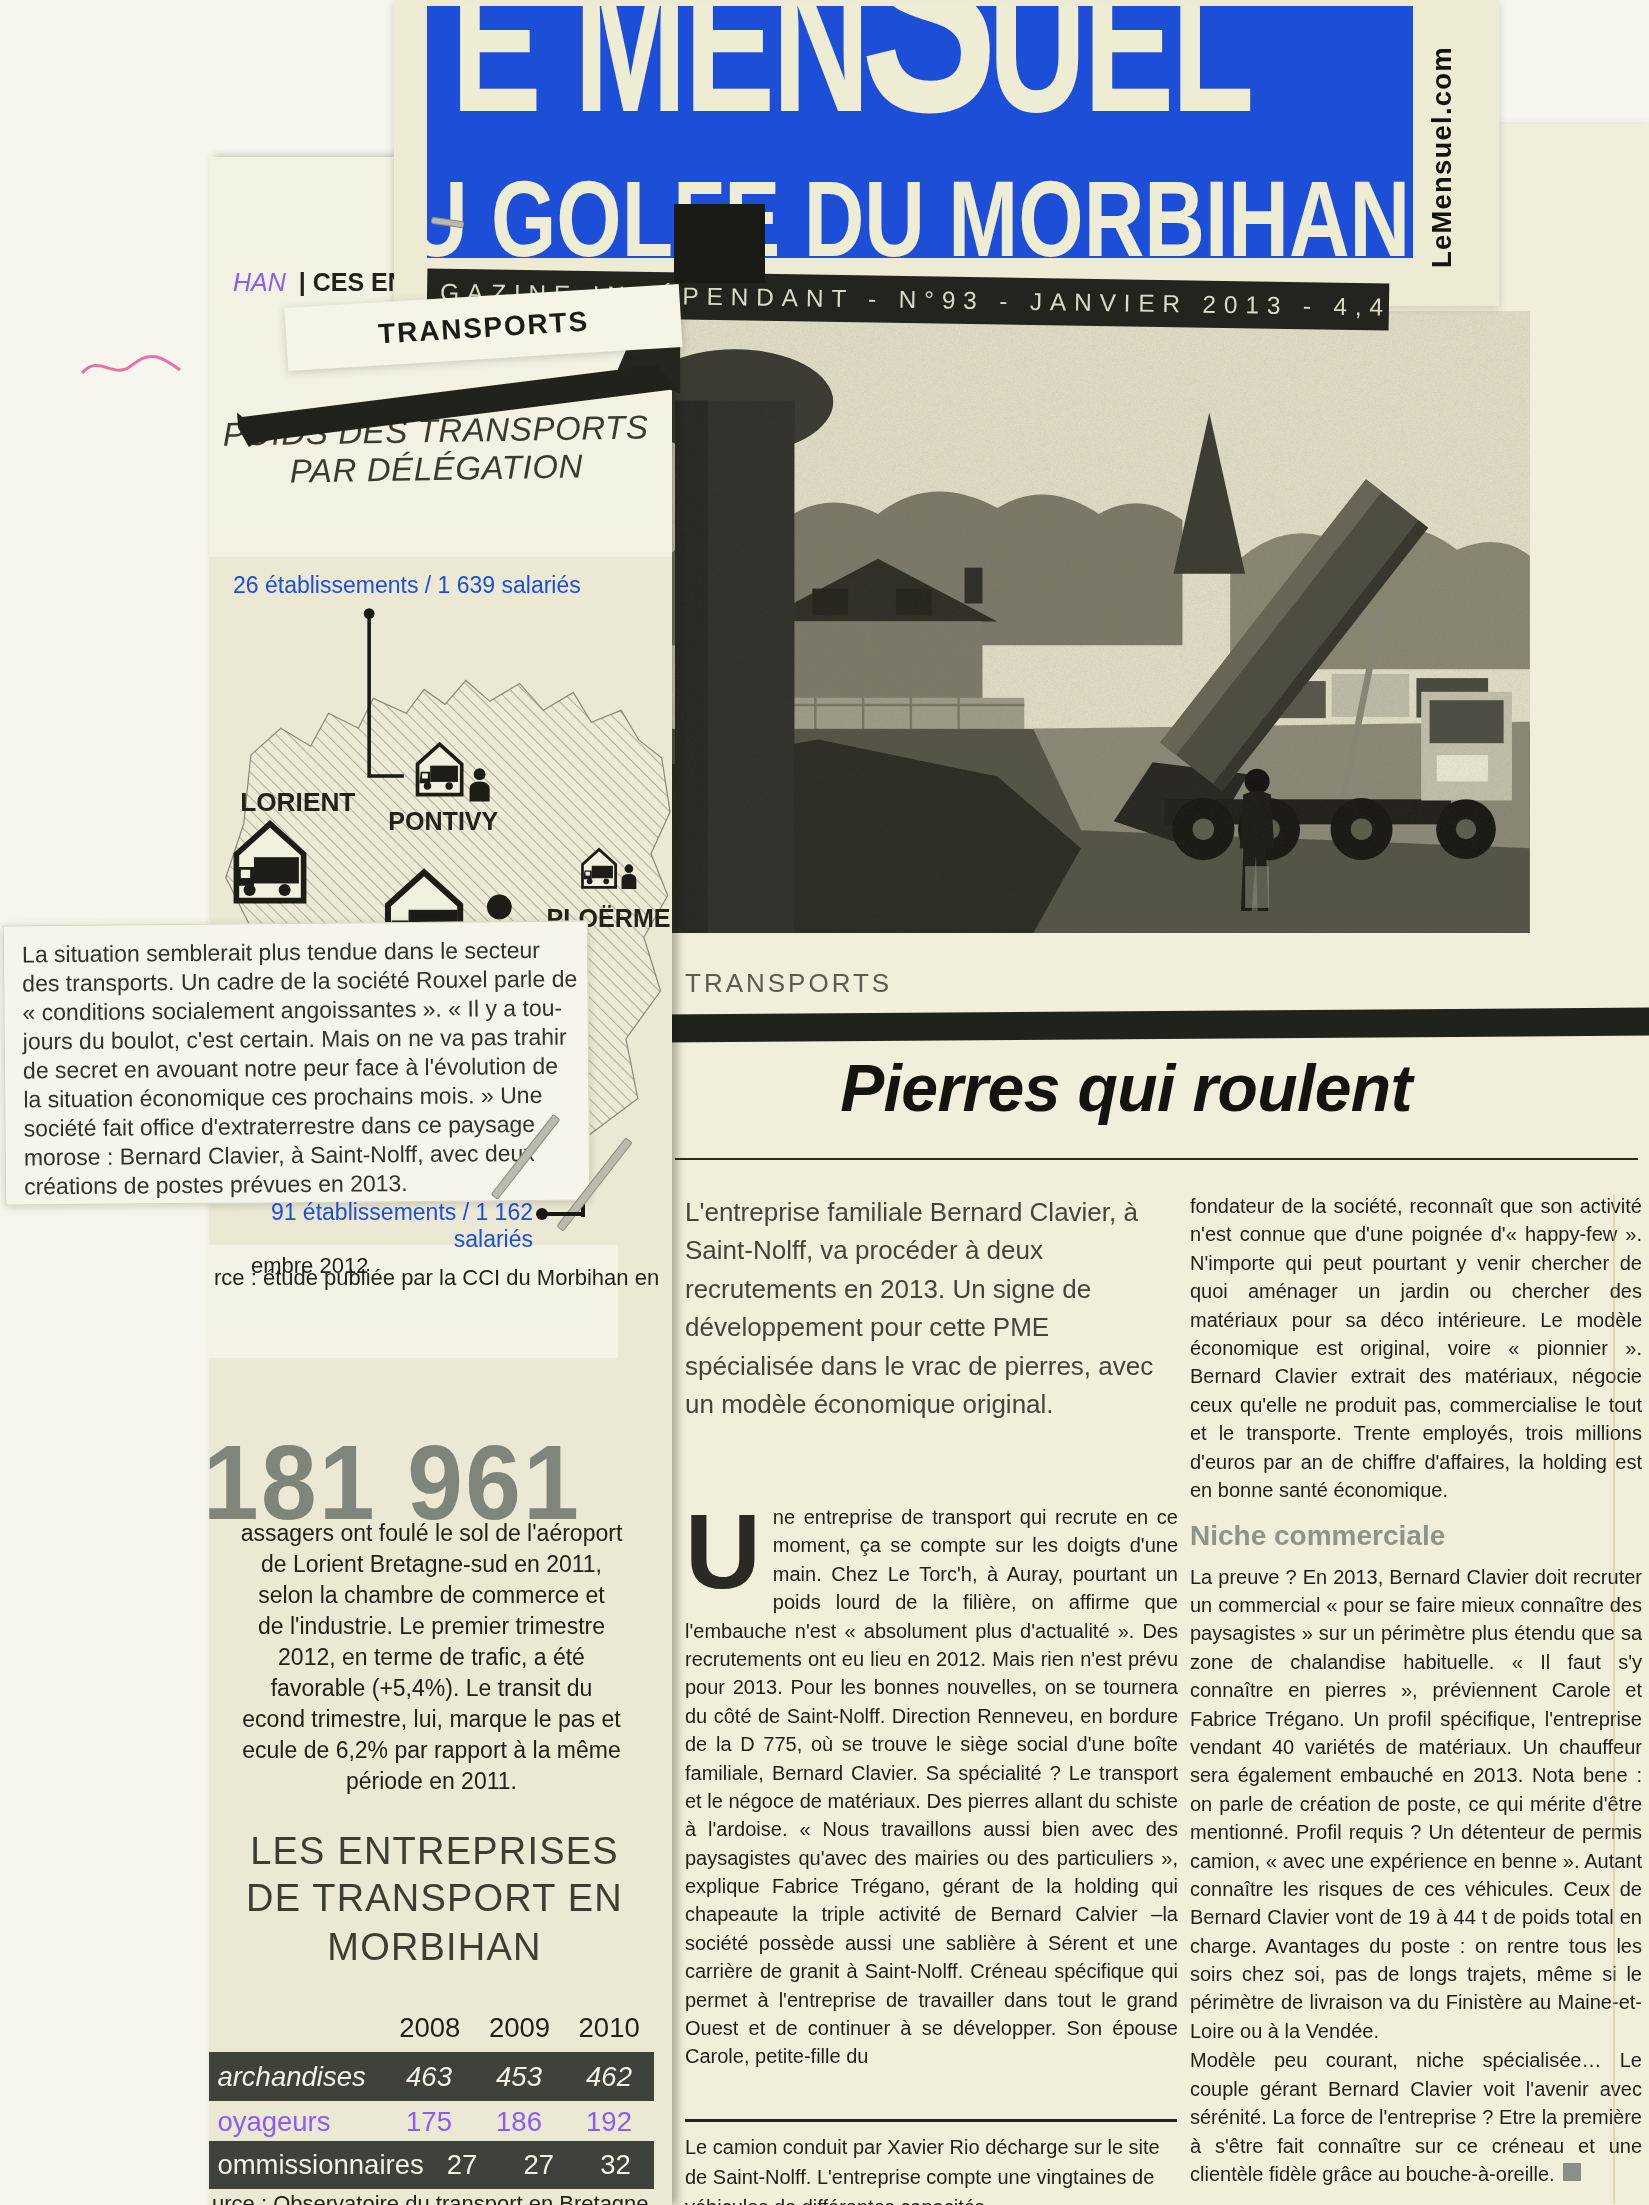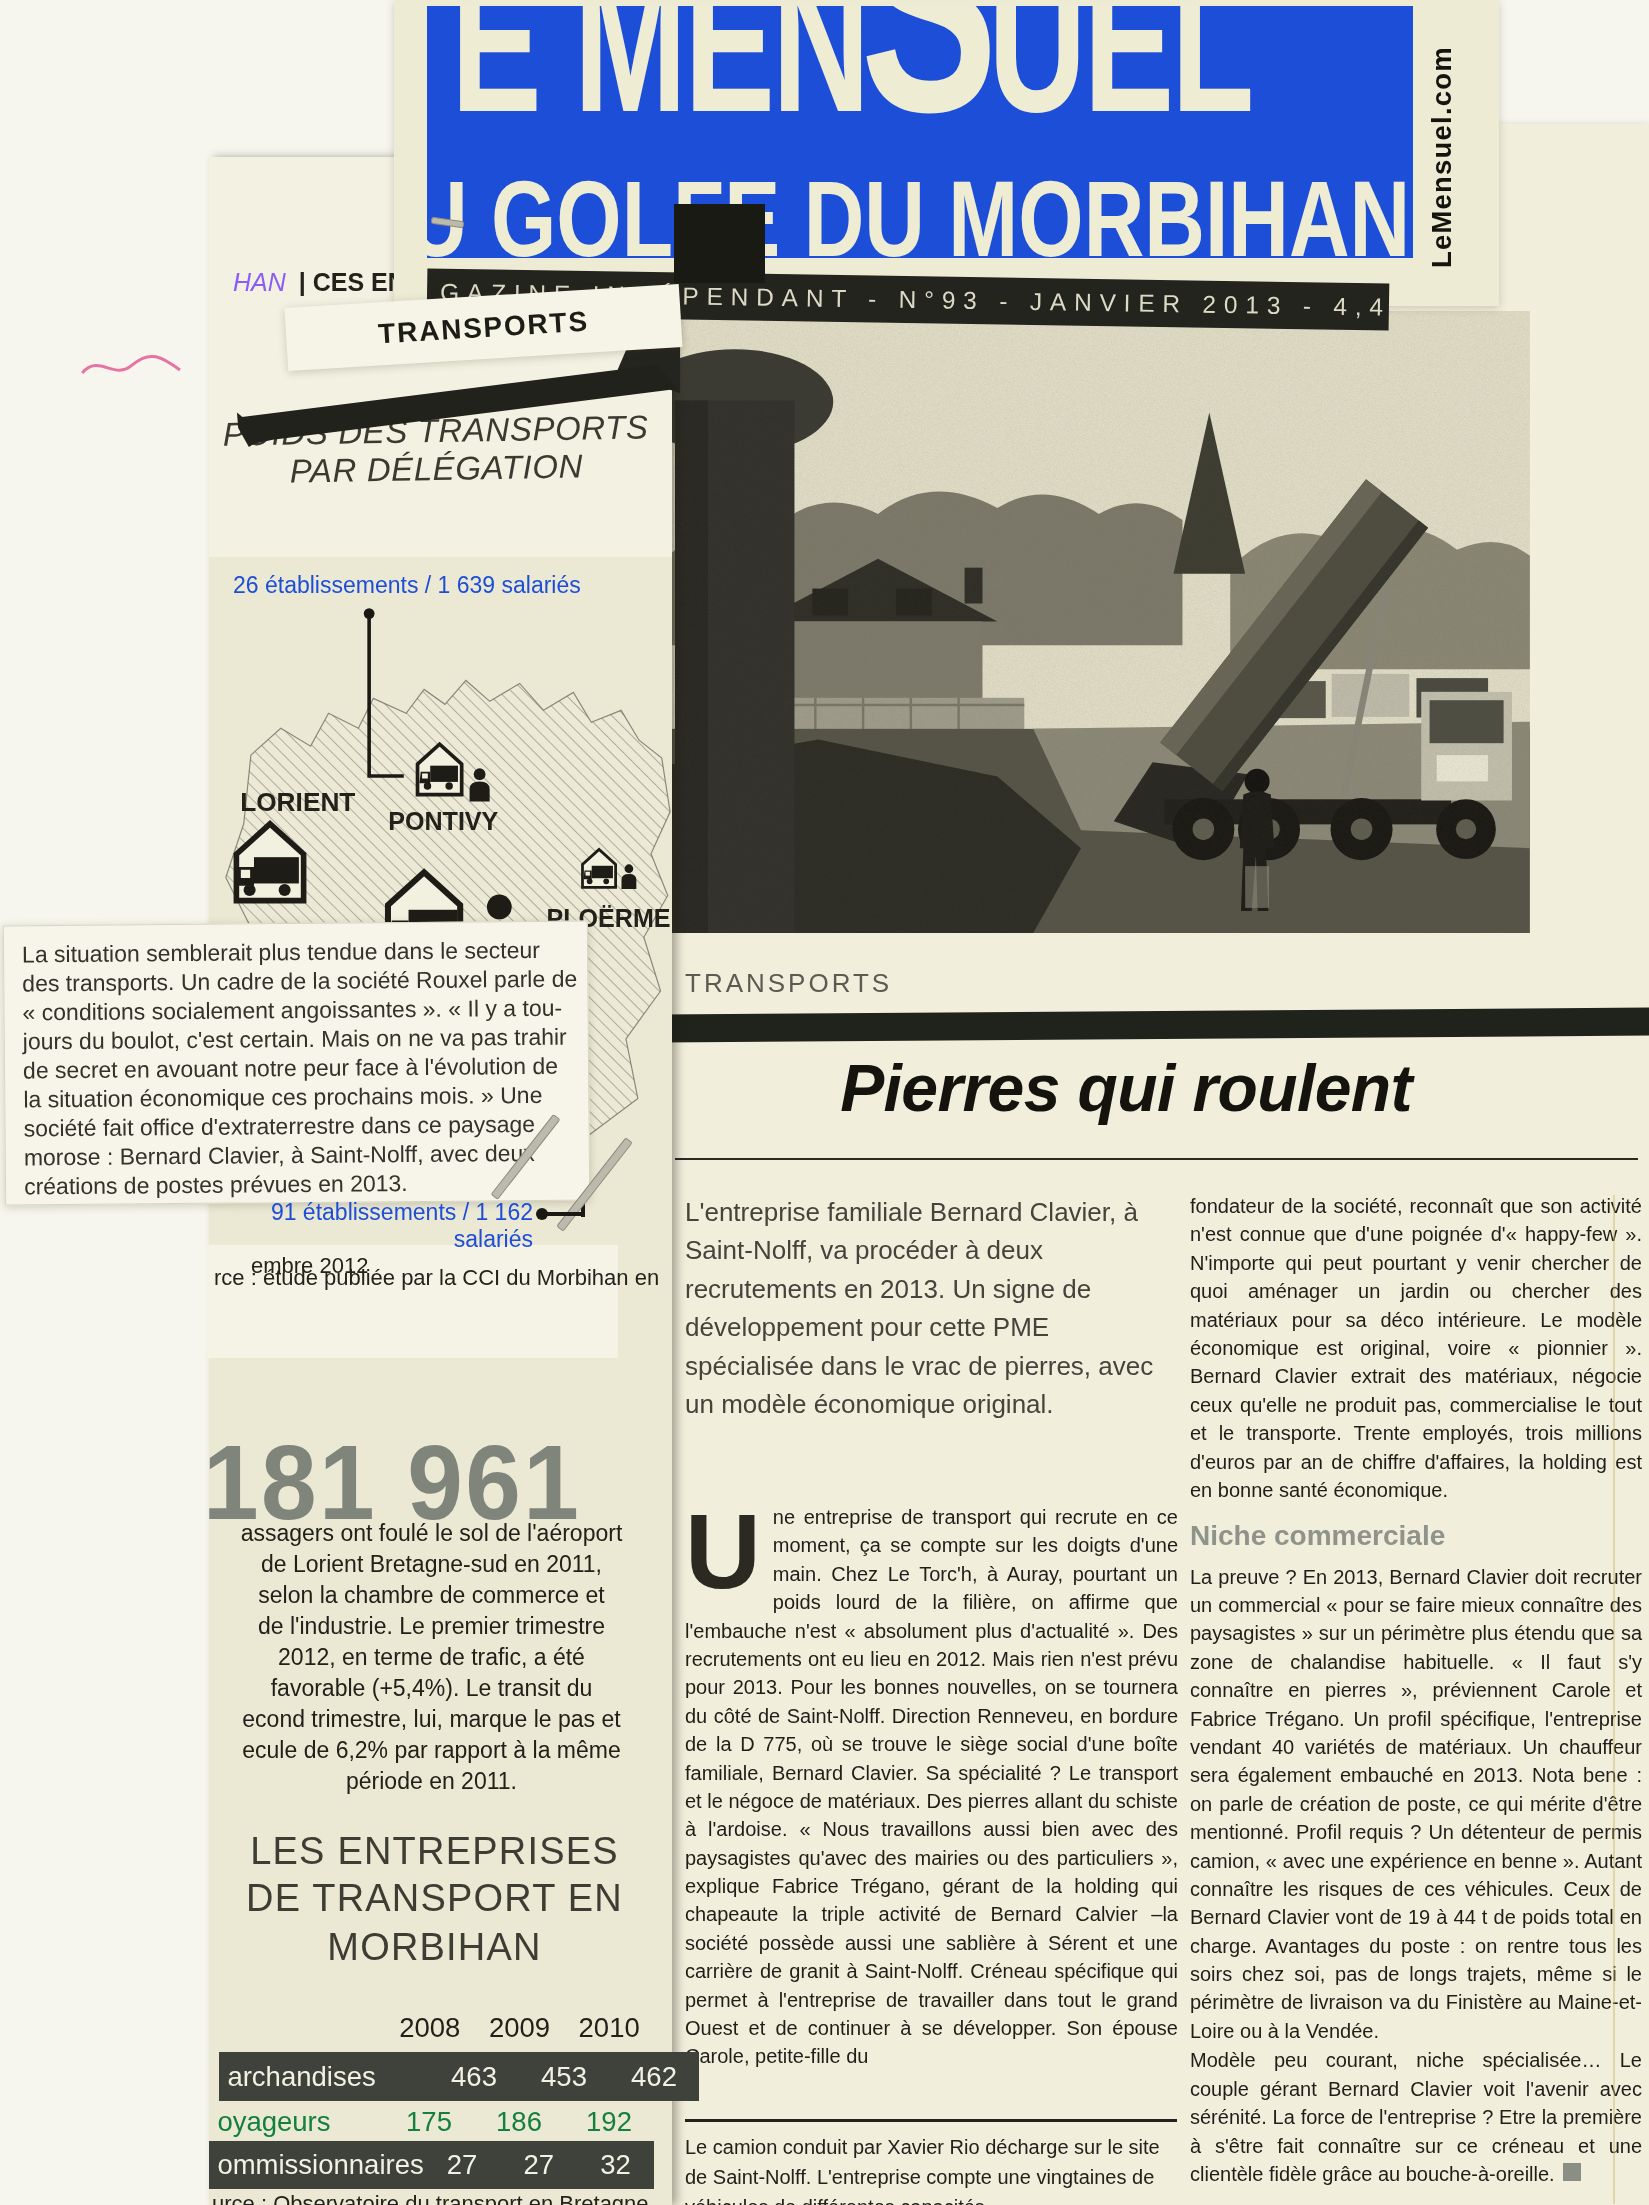--- a/index.html
+++ b/index.html
@@ -10,21 +10,21 @@
   
   .lc-title{font-style:italic;font-weight:400;color:#3a3a31;font-size:33px;line-height:1.16;text-align:center;letter-spacing:0.6px;transform:rotate(-1deg);}
   .stat{font-size:23px;color:#1d4ed8;}
   .note-line{font-size:23px;line-height:29px;color:#33322b;}
   .bignum{font-size:100px;font-weight:700;color:#80857c;letter-spacing:2.4px;transform:scaleY(1.05);transform-origin:left top;}
   .airline{font-size:23px;line-height:31px;color:#21211a;text-align:center;}
   .tbl-title{font-size:38px;font-weight:300;color:#3e3d34;text-align:center;letter-spacing:1.2px;line-height:1.22;transform:scaleY(1.04);}
   .tbl-year{font-size:27.5px;color:#201f19;font-weight:400;}
   .tbl-row{display:flex;align-items:center;font-size:27.5px;}
   .tbl-dark{background:#3e423b;color:#f2f1e4;}
-  .tbl-light{color:#15803d;}
+  .tbl-light{color:#8b5cf6;}
   .tbl-label{flex:1;padding-left:8.4px;font-weight:400;}
   .tbl-val{width:90px;text-align:center;}
   .src{font-size:22px;color:#23231c;}
   
   .kicker{font-size:26px;letter-spacing:3px;color:#5c5b52;}
   .headline{font-size:66px;font-weight:700;font-style:italic;color:#14130e;letter-spacing:-0.6px;}
   .lede{font-size:26px;line-height:1.48;color:#45443c;}
   .bodytxt{font-size:20px;line-height:1.42;color:#1f1e18;text-align:justify;}
   .dropcap{float:left;font-size:105px;line-height:.78;font-weight:700;color:#2b2a22;margin:8.4px 12px 0 0;}
   .subhead{font-size:28px;font-weight:700;color:#8f948a;margin:15.5px 0 10.8px 0;}
@@ -220,21 +220,21 @@
 <div class="abs tbl-title" style="left:215px;top:1829px;width:439px;">
   <div>LES ENTREPRISES</div>
   <div>DE TRANSPORT EN</div>
   <div>MORBIHAN</div>
 </div>
 <div class="abs" style="left:385px;top:2012px;width:269px;display:flex;">
   <div class="tbl-year tbl-val">2008</div>
   <div class="tbl-year tbl-val">2009</div>
   <div class="tbl-year tbl-val">2010</div>
 </div>
-<div class="abs tbl-row tbl-dark" style="left:219px;top:2052px;width:480px;height:49px;">
+<div class="abs tbl-row tbl-dark" style="left:209px;top:2052px;width:445px;height:49px;font-style:italic;">
   <div class="tbl-label">archandises</div>
   <div class="tbl-val">463</div>
   <div class="tbl-val">453</div>
   <div class="tbl-val">462</div>
 </div>
 <div class="abs tbl-row tbl-light" style="left:209px;top:2103px;width:445px;height:37px;">
   <div class="tbl-label">oyageurs</div>
   <div class="tbl-val">175</div>
   <div class="tbl-val">186</div>
   <div class="tbl-val">192</div>

